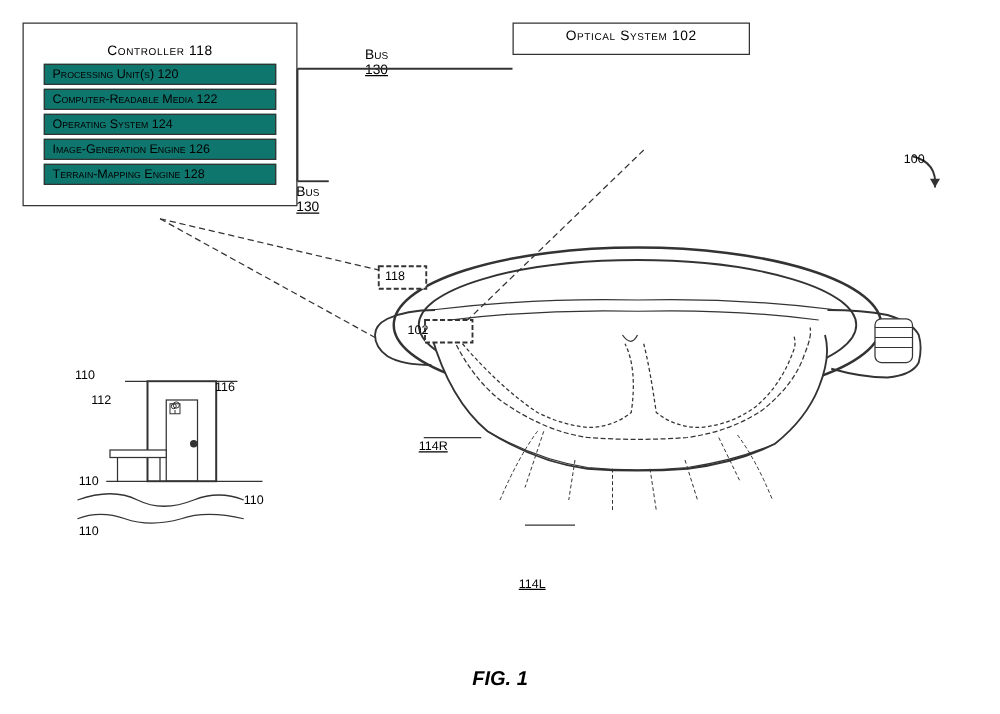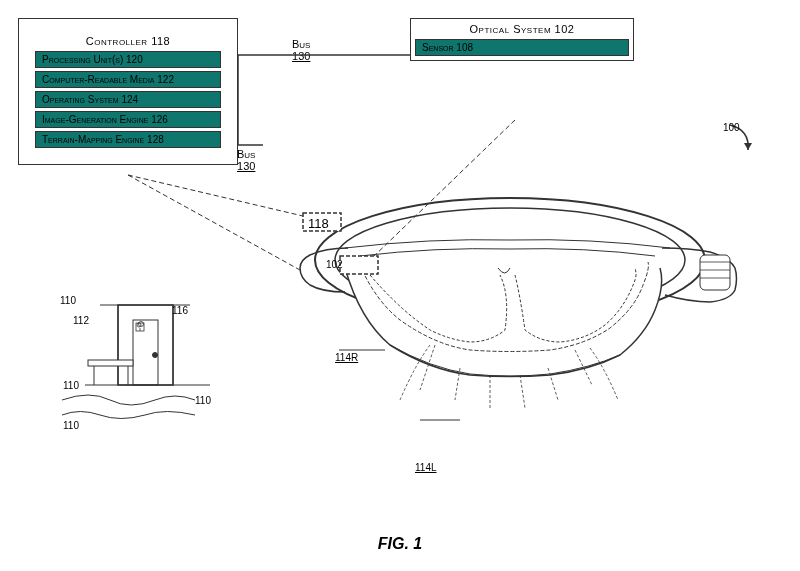--- a/index.html
+++ b/index.html
@@ -44,21 +44,21 @@
       background: #0f766e;
       text-align: left;
     }
     .inner-box.no-mb { margin-bottom: 0; }
 
     
     .optical-box {
       position: absolute;
       top: 18px;
       left: 410px;
-      width: 224px;
+      width: 190px;
       border: 1.5px solid #333;
       padding: 4px;
       background: #fff;
     }
     .optical-title {
       text-align: center;
       font-size: 11px;
       font-variant: small-caps;
       margin-bottom: 4px;
       letter-spacing: 0.5px;
@@ -131,23 +131,20 @@
     </div>
     <div class="inner-box no-mb">
       <span>Terrain-Mapping Engine 128</span>
     </div>
   </div>
 
   <div class="optical-box">
     <div class="optical-title">
       <span>Optical System 102</span>
     </div>
-    <div class="inner-box no-mb">
-      <span>Sensor 108</span>
-    </div>
   </div>
 
   <div class="bus-label bus1">
     <div>Bus</div>
     <div style="text-decoration:underline;">130</div>
   </div>
 
   <div class="bus-label bus2">
     <div>Bus</div>
     <div style="text-decoration:underline;">130</div>
@@ -241,21 +238,21 @@
     <line x1="339" y1="350" x2="385" y2="350" stroke="#333" stroke-width="1"></line>
 
     <line x1="420" y1="420" x2="460" y2="420" stroke="#333" stroke-width="1"></line>
 
   </svg>
 
   <div class="ref-label" style="top:122px; left:723px;">
     <span>100</span>
   </div>
 
-  <div style="position:absolute; top:216px; left:308px; font-size:13px; font-variant:small-caps;">
+  <div style="position:absolute; top:216px; left:308px; font-size:10px; font-variant:small-caps;">
     <span>118</span>
   </div>
 
   <div style="position:absolute; top:259px; left:326px; font-size:10px; font-variant:small-caps;">
     <span>102</span>
   </div>
 
   <div style="position:absolute; top:295px; left:60px; font-size:10px;">
     <span>110</span>
   </div>

